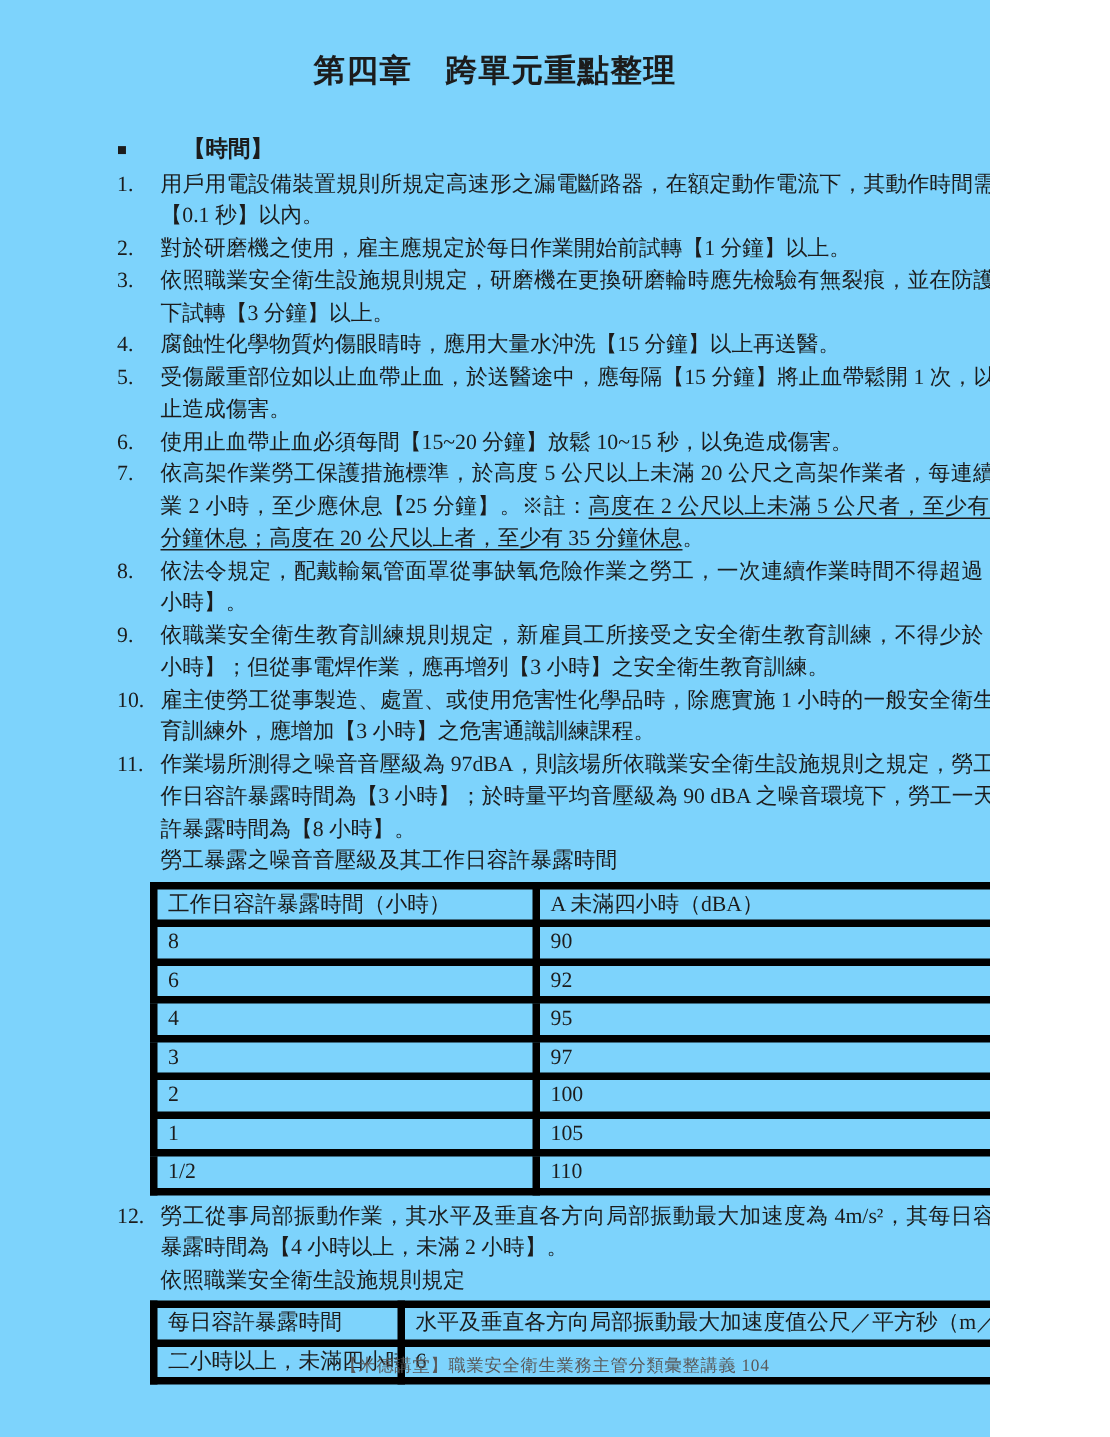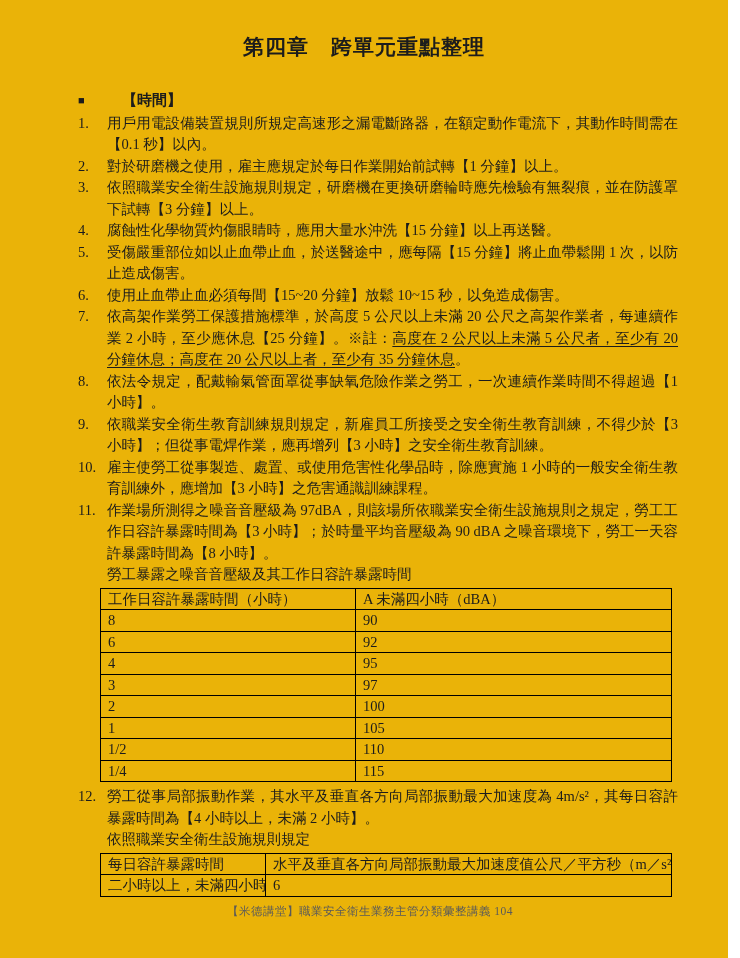--- a/index.html
+++ b/index.html
@@ -1,18 +1,18 @@
 <!DOCTYPE html>
 <html><head>
 <meta charset="utf-8">
 <style>
   html,body{margin:0;padding:0;background:#fff;}
   .page{
-    width:728px;height:958px;position:relative;overflow:hidden;
-    background:#eab308;color:#1c1c1c;
+    width:660px;height:958px;position:relative;overflow:hidden;
+    background:#7dd3fc;color:#1c1c1c;
     font-family:"Liberation Serif","DejaVu Serif",serif;
     font-size:14.5px;line-height:21.5px;
   }
   .title{
     text-align:center;padding-top:33px;
     font-size:21px;font-weight:bold;letter-spacing:1px;line-height:28px;
   }
   .content{margin:29px 62px 0 78px;width:600px;}
   .section-header{display:flex;font-weight:bold;font-size:15px;margin-bottom:1px;}
   .section-header .bullet{width:44px;font-size:11px;line-height:21.5px;}
@@ -20,21 +20,21 @@
   .item .num{width:29px;flex-shrink:0;}
   .item .body{flex:1;}
   .u{text-decoration:underline;text-underline-offset:3px;}
   .tbl-caption{margin-top:0;}
   table.tbl{
     border-collapse:collapse;table-layout:fixed;
     width:572px;margin-left:-7px;margin-top:2px;margin-bottom:4px;
     font-size:14.5px;
   }
   table.tbl td{
-    border:1px solid #000000;padding:1px 7px;line-height:18.5px;
+    border:5px solid #000000;padding:1px 7px;line-height:18.5px;
     vertical-align:middle;text-align:left;font-weight:normal;
     overflow:hidden;white-space:nowrap;
   }
   table.t1 col.c1{width:255px;}
   table.t2 col.c1{width:165px;}
   .footer{
     position:absolute;top:901px;left:0;width:740px;text-align:center;
     font-size:11.5px;color:#5a5a5a;letter-spacing:.5px;
   }
 </style>
@@ -140,24 +140,20 @@
                 <td>100</td>
               </tr>
               <tr>
                 <td>1</td>
                 <td>105</td>
               </tr>
               <tr>
                 <td>1/2</td>
                 <td>110</td>
               </tr>
-              <tr>
-                <td>1/4</td>
-                <td>115</td>
-              </tr>
             </tbody>
         </table>
       </div>
     </div>
 
     <div class="item">
       <span class="num">12.</span>
       <div class="body">
         <span>勞工從事局部振動作業，其水平及垂直各方向局部振動最大加速度為 4m/s²，其每日容許暴露時間為【4 小時以上，未滿 2 小時】。</span>
         <div class="tbl-caption">依照職業安全衛生設施規則規定</div>

